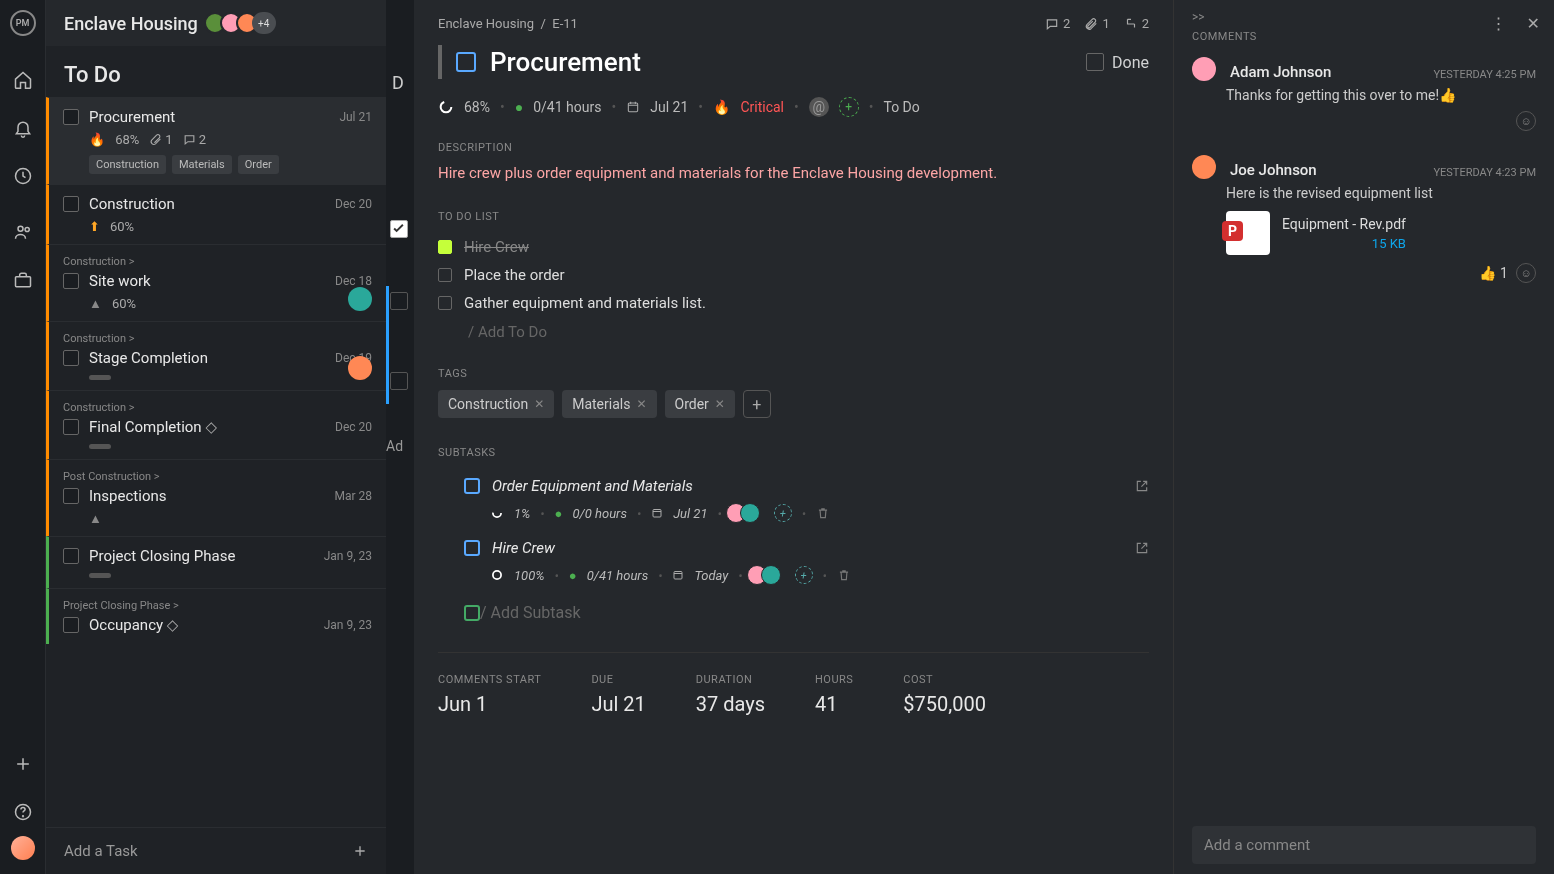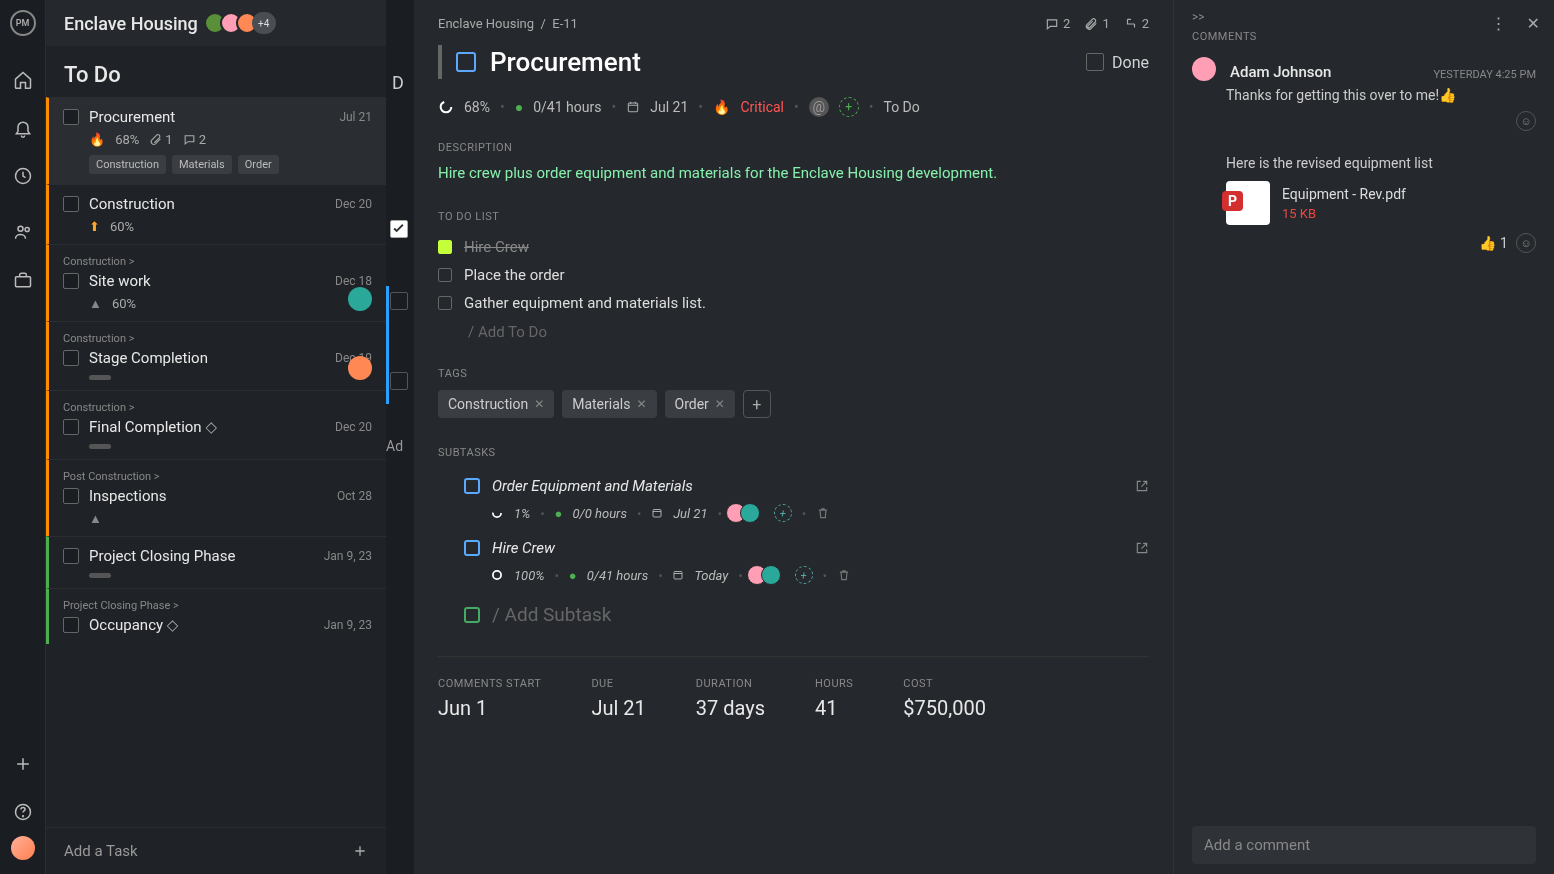--- a/index.html
+++ b/index.html
@@ -48,60 +48,60 @@
 .title-row { display:flex; align-items:center; gap:14px; margin-bottom:18px; }
 .title-row .marker { width:4px; height:34px; background:#666; }
 .title-row .icon-box { width:20px; height:20px; border:2px solid #5aa9ff; border-radius:3px; }
 .title-row h1 { font-size:26px; font-weight:500; color:#fff; flex:1; }
 .done-ctrl { display:flex; align-items:center; gap:8px;text-align:right; }
 .done-ctrl .box { width:18px; height:18px; border:1.5px solid #666; border-radius:2px; }
 .metrics-row { display:flex; align-items:center; gap:10px; font-size:14px; color:#bbb; margin-bottom:24px; flex-wrap:wrap; }
 .metrics-row .dot { color:#555; }
 .metrics-row .critical { color:#ff5555; }
 .section-h { font-size:11px; letter-spacing:0.5px; color:#888; margin-bottom:10px; text-transform:uppercase; }
-.desc-text { font-size:15px; color:#86efac; margin-bottom:28px; }
+.desc-text { font-size:15px; color:#fca5a5; margin-bottom:28px; }
 .todo-item { display:flex; align-items:center; gap:12px; padding:5px 0; font-size:15px; color:#ddd; }
 .todo-item .ch { width:14px; height:14px; border:1.5px solid #666; border-radius:2px; }
 .todo-item.done .ch { background:#c5ff3a; border-color:#c5ff3a; }
 .todo-item.done span { text-decoration:line-through; color:#888; }
 .add-todo { margin-left:30px; color:#666; font-size:15px; padding:6px 0; margin-bottom:20px; }
 .tags-row { display:flex; gap:8px; margin-bottom:28px; margin-top:6px; }
 .tag-chip { background:#3a3d41; padding:5px 10px; border-radius:4px; font-size:14px; color:#ccc; display:flex; align-items:center; gap:6px; }
 .tag-chip .x { color:#888; font-size:12px; cursor:pointer; }
 .tag-add { width:28px; height:28px; border:1px solid #555; border-radius:4px; display:flex; align-items:center; justify-content:center; color:#aaa; cursor:pointer; }
 .subtask { padding:8px 0;font-style:italic; }
 .subtask-row1 { display:flex; align-items:center; gap:12px; }
 .subtask-row1 .icon-box-s { width:16px; height:16px; border:2px solid #5aa9ff; border-radius:3px; margin-left:26px; }
 .subtask-row1 .name { font-size:15px; color:#e8e8e8; flex:1; }
 .subtask-row1 .ext { color:#888; cursor:pointer; }
 .subtask-row2 { display:flex; align-items:center; gap:10px; margin-left:52px; margin-top:8px; font-size:13px; color:#bbb; }
 .subtask-row2 .avs { display:flex; }
 .subtask-row2 .av-s { width:20px; height:20px; border-radius:50%; margin-left:-6px; border:1.5px solid #25282c; }
 .subtask-row2 .add-av { width:18px; height:18px; border:1px dashed #5aa; border-radius:50%; display:flex; align-items:center; justify-content:center; color:#5aa; font-size:11px; margin-left:4px; }
 .subtask-row2 .trash { color:#777; }
-.add-subtask { display:flex; align-items:center; gap:12px; color:#666; font-size:19px; margin-left:26px; padding:10px 0; margin-bottom:20px; }
+.add-subtask { display:flex; align-items:center; gap:0; color:#666; font-size:16px; margin-left:26px; padding:10px 0; margin-bottom:20px; }
 .add-subtask .icon-box-s { width:16px; height:16px; border:2px solid #4a6; border-radius:3px; }
 .bottom-stats { display:flex; gap:50px; border-top:1px solid #333; padding-top:20px; }
 .bstat .lbl { font-size:11px; letter-spacing:0.5px; color:#888; margin-bottom:6px; }
 .bstat .val { font-size:20px; color:#e8e8e8; }
 .comments-panel { width:380px; padding:10px 18px; display:flex; flex-direction:column; }
 .expand-arrow { color:#888; font-size:12px; margin-bottom:6px; cursor:pointer; }
 .comments-h { font-size:11px; letter-spacing:0.5px; color:#888; margin-bottom:14px; }
 .comment { margin-bottom:24px; }
 .comment-head { display:flex; align-items:flex-end; gap:14px; margin-bottom:6px; }
 .comment-head .cav { width:24px; height:24px; border-radius:50%; }
 .comment-head .cname { font-size:15px; color:#e8e8e8; font-weight:500; flex:1; }
 .comment-head .ctime { font-size:11px; color:#888; }
 .comment-body { font-size:14px; color:#ccc; margin-left:34px; }
 .comment-react { margin-left:34px; margin-top:8px; display:flex; justify-content:flex-end; color:#888; font-size:14px; gap:6px; }
 .attachment { margin-left:34px; margin-top:10px; display:flex; align-items:center; gap:12px; }
 .attachment .pdf-icon { width:44px; height:44px; background:#fff; border-radius:4px; position:relative; display:flex; align-items:center; }
 .attachment .pdf-icon .badge { position:absolute; left:-4px; top:10px; background:#d32f2f; color:#fff; font-size:14px; font-weight:700; padding:2px 6px; border-radius:4px; }
 .attachment .file-name { font-size:14px; color:#ddd; }
-.attachment .file-size { font-size:13px; color:#ef4444; margin-top:4px; }
+.attachment .file-size { font-size:13px; color:#0ea5e9; margin-top:4px;text-align:right; }
 .comment-react2 { display:flex; justify-content:flex-end; align-items:center; gap:8px; font-size:14px; color:#ccc; margin-top:8px; }
 .comment-input { margin-top:auto; background:#2f3236; padding:10px 12px; border-radius:4px; color:#888; font-size:15px; }
 .topbar-right { position:absolute; right:14px; top:14px; display:flex; gap:20px; color:#aaa; }
 .topbar-right span { cursor:pointer; font-size:16px; }
 svg { display:block; }
 </style>
 </head>
 <body>
 
 <div class="app">
@@ -230,21 +230,21 @@
               <div class="task-name">Final Completion <span style="color:#aaa">◇</span></div>
               <div class="task-date">Dec 20</div>
             </div>
             <div class="progress-bar-mini"></div>
           </div>
           <div class="task-card orange">
             <div class="task-parent">Post Construction &gt;</div>
             <div class="task-row1">
               <div class="task-check"></div>
               <div class="task-name">Inspections</div>
-              <div class="task-date">Oct 28</div>
+              <div class="task-date">Mar 28</div>
             </div>
             <div class="task-meta">
               <span style="color:#888">▲</span>
             </div>
           </div>
           <div class="task-card green">
             <div class="task-row1">
               <div class="task-check"></div>
               <div class="task-name">Project Closing Phase</div>
               <div class="task-date">Jan 9, 23</div>
@@ -486,20 +486,25 @@
                 <div class="cav" style="background:#ff9eb5"></div>
                 <div class="cname">Adam Johnson</div>
                 <div class="ctime">YESTERDAY 4:25 PM</div>
               </div>
               <div class="comment-body">Thanks for getting this over to me!👍</div>
               <div class="comment-react">
                 <span style="width:20px;height:20px;border:1px solid #555;border-radius:50%;display:inline-flex;align-items:center;justify-content:center;font-size:11px;color:#888">☺</span>
               </div>
             </div>
             <div class="comment">
+              <div class="comment-head">
+                <div class="cav" style="background:#ff8855"></div>
+                <div class="cname">Joe Johnson</div>
+                <div class="ctime">YESTERDAY 4:23 PM</div>
+              </div>
               <div class="comment-body">Here is the revised equipment list</div>
               <div class="attachment">
                 <div class="pdf-icon">
                   <div class="badge">P</div>
                 </div>
                 <div>
                   <div class="file-name">Equipment - Rev.pdf</div>
                   <div class="file-size">15 KB</div>
                 </div>
               </div>

